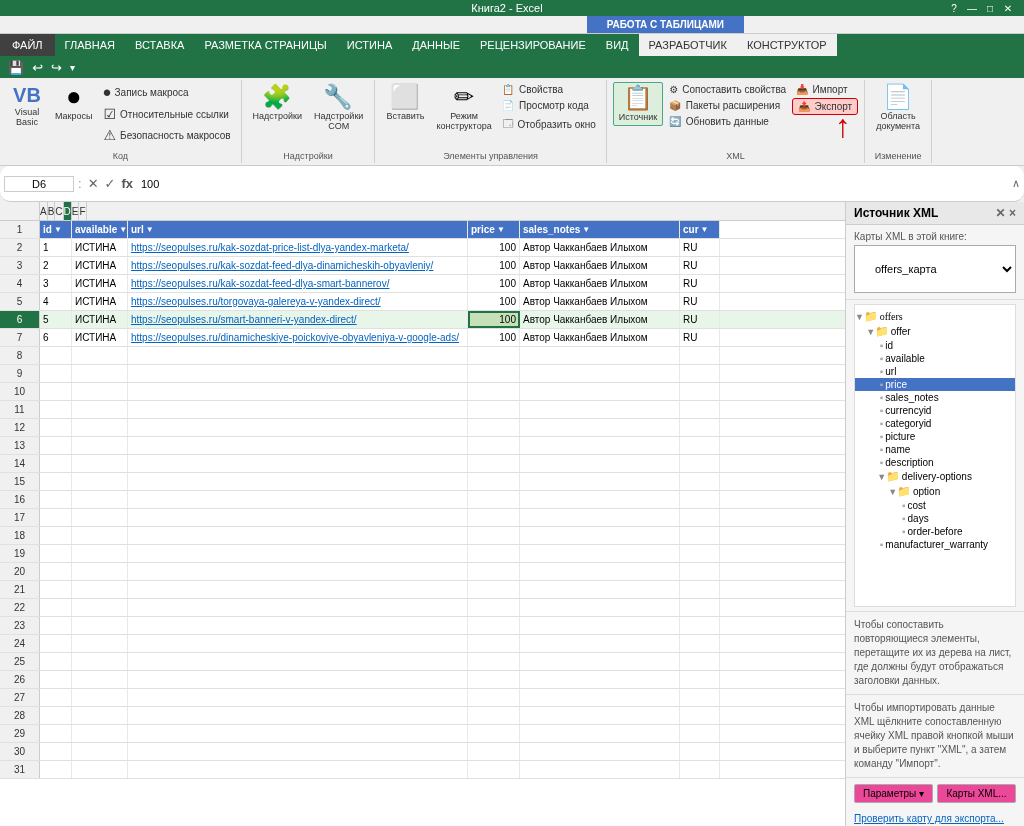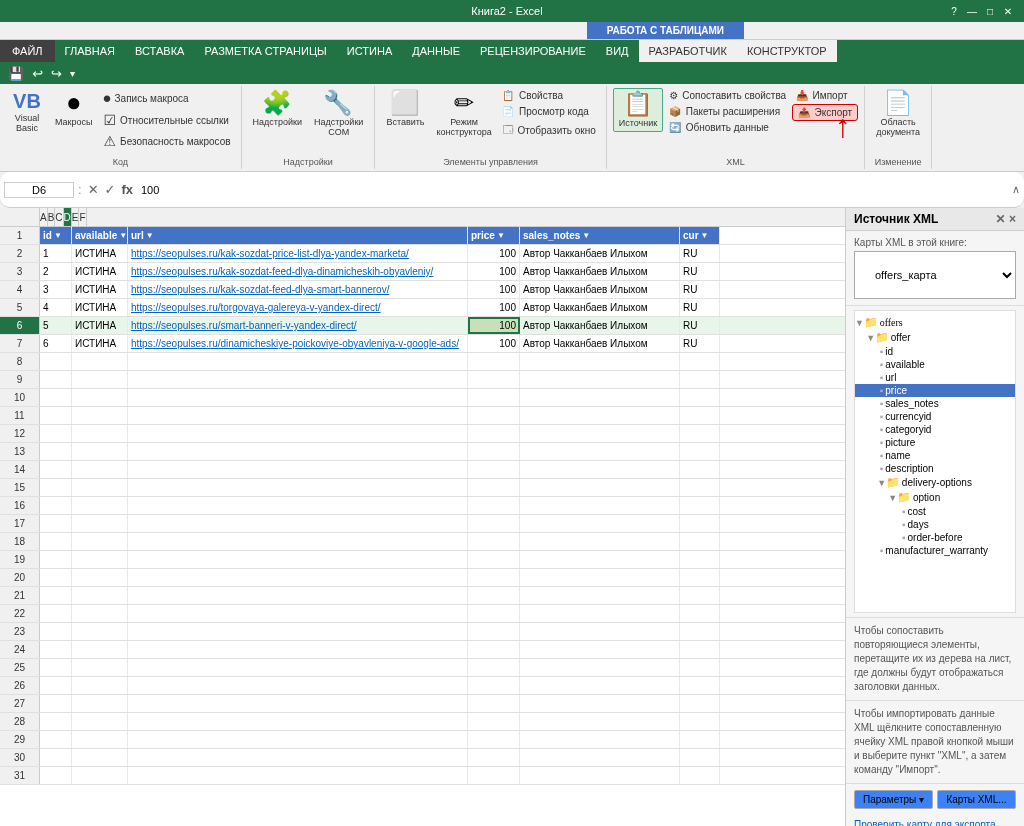--- a/index.html
+++ b/index.html
@@ -1,20 +1,20 @@
 <!DOCTYPE html>
 <html><head>
   <meta charset="utf-8">
   <style>
     * { margin: 0; padding: 0; box-sizing: border-box; }
     body { font-family: 'Segoe UI', Arial, sans-serif; font-size: 11px; background: #f0f0f0; overflow: hidden; width: 1024px; height: 826px; }
 
     
     .title-bar {
-      height: 22px;
+      height: 16px;
       background: #217346;
       display: flex;
       align-items: center;
       justify-content: space-between;
       padding: 0 8px;
       color: white;
     }
     .title-bar-title { font-size: 11px; flex: 1; text-align: center; }
     .title-bar-controls { display: flex; gap: 2px; }
     .title-bar-btn { width: 16px; height: 14px; background: transparent; border: none; color: white; font-size: 10px; cursor: pointer; display: flex; align-items: center; justify-content: center; }
@@ -294,21 +294,21 @@
     .xml-buttons {
       display: flex;
       gap: 4px;
       padding: 6px 8px;
       border-top: 1px solid #ddd;
     }
     .xml-btn {
       flex: 1;
       padding: 3px 6px;
       border: 1px solid #aaa;
-      background: #3b82f6;
+      background: #ec4899;
       font-size: 10px;
       cursor: pointer;
       border-radius: 2px;
     }
     .xml-link {
       padding: 4px 8px;
       font-size: 10px;
       color: #0563C1;
       text-decoration: underline;
       cursor: pointer;

